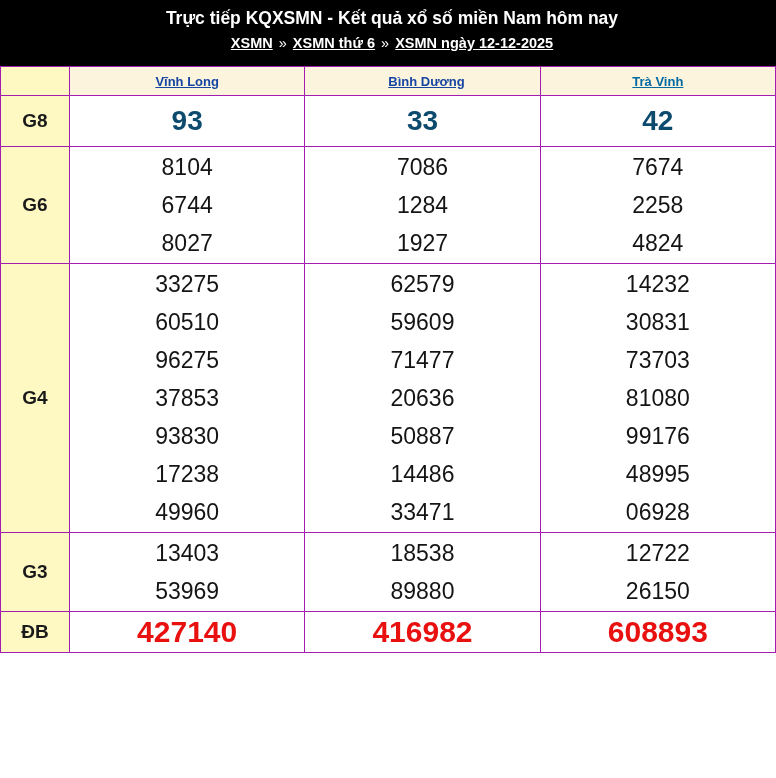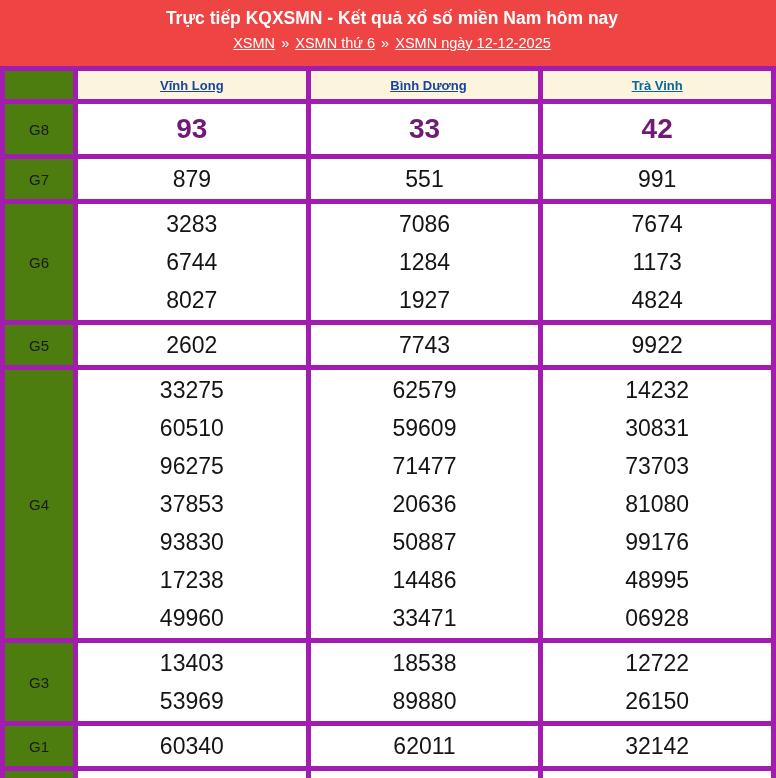--- a/index.html
+++ b/index.html
@@ -11,21 +11,21 @@
     height: 778px;
     background: #ffffff;
     font-family: "Liberation Sans", sans-serif;
     overflow: hidden;
   }
   .wrap {
     width: 776px;
     box-sizing: border-box;
   }
   .header {
-    background: #ef4444;
+    background: #000000;
     color: #ffffff;
     text-align: center;
     padding: 6px 4px 8px 12px;
     box-sizing: border-box;
     height: 66px;
   }
   .header-title {
     font-size: 17.5px;
     font-weight: bold;
     line-height: 24px;
@@ -33,61 +33,62 @@
   }
   .header-sub {
     font-size: 14.5px;
     line-height: 22px;
     margin-top: 2px;
     white-space: nowrap;
   }
   .header-sub a {
     color: #ffffff;
     text-decoration: underline;
+    font-weight: bold;
   }
   .header-sub .sep {
     color: #ffffff;
     text-decoration: none;
     padding: 0 2px;
   }
   table.kq {
     border-collapse: collapse;
     width: 776px;
     table-layout: fixed;
   }
   table.kq td {
-    border: 5px solid #a21caf;
+    border: 1px solid #a21caf;
     text-align: center;
     vertical-align: middle;
     color: #1a1a1a;
   }
   .colhead {
     background: #fcf4dd;
     height: 26px;
   }
   .colhead .label {
     font-size: 13px;
     font-weight: bold;
     color: #1746a2;
     text-decoration: underline;
   }
   .prize-label {
-    background: #4d7c0f;
-    font-size: 15px;
-    font-weight: normal;
+    background: #fef9c3;
+    font-size: 19px;
+    font-weight: bold;
     width: 66px;
   }
   .num {
     font-size: 23px;
     line-height: 38px;
     color: #141414;
     font-family: "Liberation Sans", sans-serif;
   }
   .num.red {
-    color: #701a75;
+    color: #0c4a6e;
     font-weight: bold;
     font-size: 28px;
   }
   .num.db {
     color: #e8110f;
     font-weight: bold;
     font-size: 30px;
   }
   .cell-stack div {
     line-height: 38px;
@@ -127,60 +128,36 @@
           <td class="cell-stack">
             <div class="num red">93</div>
           </td>
           <td class="cell-stack">
             <div class="num red">33</div>
           </td>
           <td class="cell-stack">
             <div class="num red">42</div>
           </td>
         </tr>
-        <tr class="r-g7">
-          <td class="prize-label">G7</td>
-          <td class="cell-stack">
-            <div class="num">879</div>
-          </td>
-          <td class="cell-stack">
-            <div class="num">551</div>
-          </td>
-          <td class="cell-stack">
-            <div class="num">991</div>
-          </td>
-        </tr>
         <tr class="r-g6">
           <td class="prize-label">G6</td>
           <td class="cell-stack">
-            <div class="num">3283</div>
+            <div class="num">8104</div>
             <div class="num">6744</div>
             <div class="num">8027</div>
           </td>
           <td class="cell-stack">
             <div class="num">7086</div>
             <div class="num">1284</div>
             <div class="num">1927</div>
           </td>
           <td class="cell-stack">
             <div class="num">7674</div>
-            <div class="num">1173</div>
+            <div class="num">2258</div>
             <div class="num">4824</div>
-          </td>
-        </tr>
-        <tr class="r-g5">
-          <td class="prize-label">G5</td>
-          <td class="cell-stack">
-            <div class="num">2602</div>
-          </td>
-          <td class="cell-stack">
-            <div class="num">7743</div>
-          </td>
-          <td class="cell-stack">
-            <div class="num">9922</div>
           </td>
         </tr>
         <tr class="r-g4">
           <td class="prize-label">G4</td>
           <td class="cell-stack">
             <div class="num">33275</div>
             <div class="num">60510</div>
             <div class="num">96275</div>
             <div class="num">37853</div>
             <div class="num">93830</div>
@@ -214,32 +191,20 @@
           </td>
           <td class="cell-stack">
             <div class="num">18538</div>
             <div class="num">89880</div>
           </td>
           <td class="cell-stack">
             <div class="num">12722</div>
             <div class="num">26150</div>
           </td>
         </tr>
-        <tr class="r-g1">
-          <td class="prize-label">G1</td>
-          <td class="cell-stack">
-            <div class="num">60340</div>
-          </td>
-          <td class="cell-stack">
-            <div class="num">62011</div>
-          </td>
-          <td class="cell-stack">
-            <div class="num">32142</div>
-          </td>
-        </tr>
         <tr class="r-đb">
           <td class="prize-label">ĐB</td>
           <td class="cell-stack">
             <div class="num db">427140</div>
           </td>
           <td class="cell-stack">
             <div class="num db">416982</div>
           </td>
           <td class="cell-stack">
             <div class="num db">608893</div>

